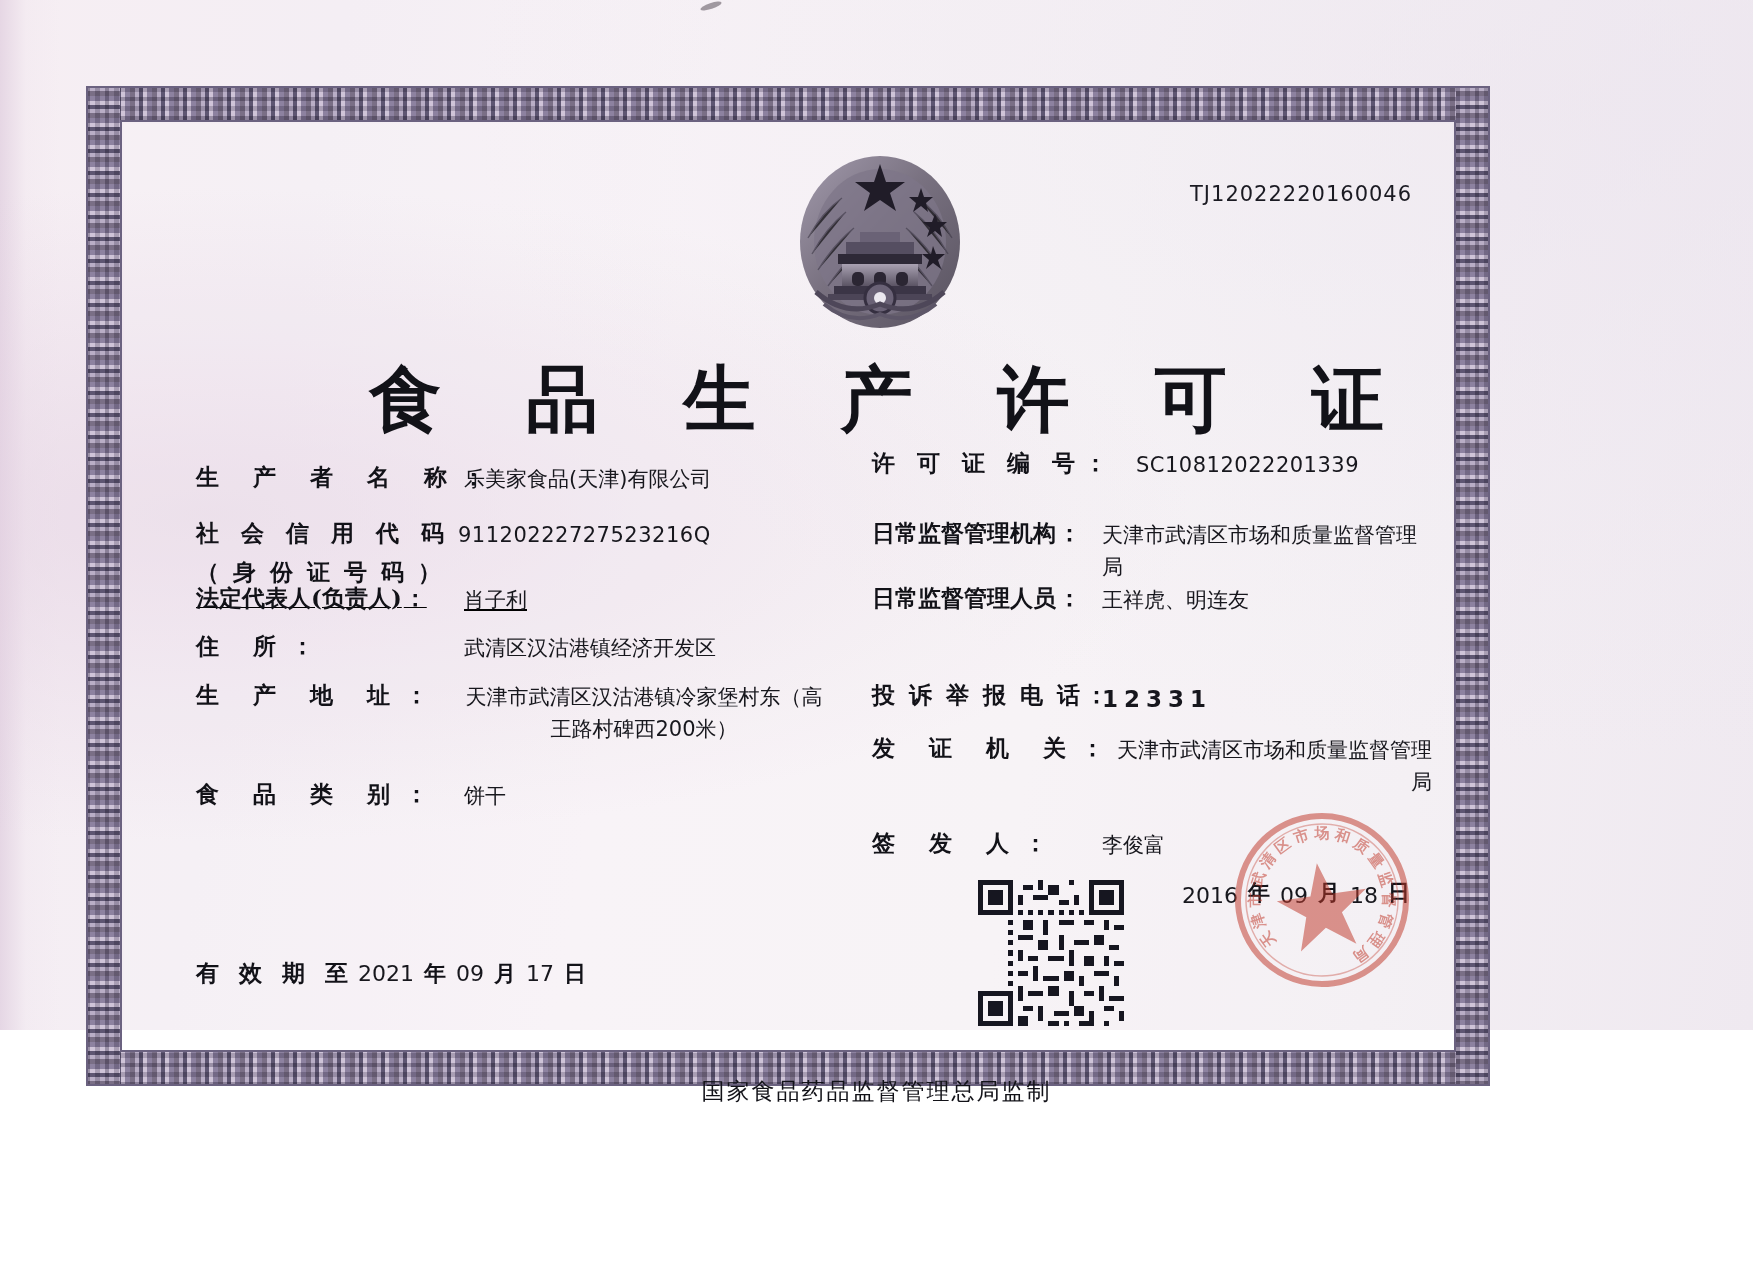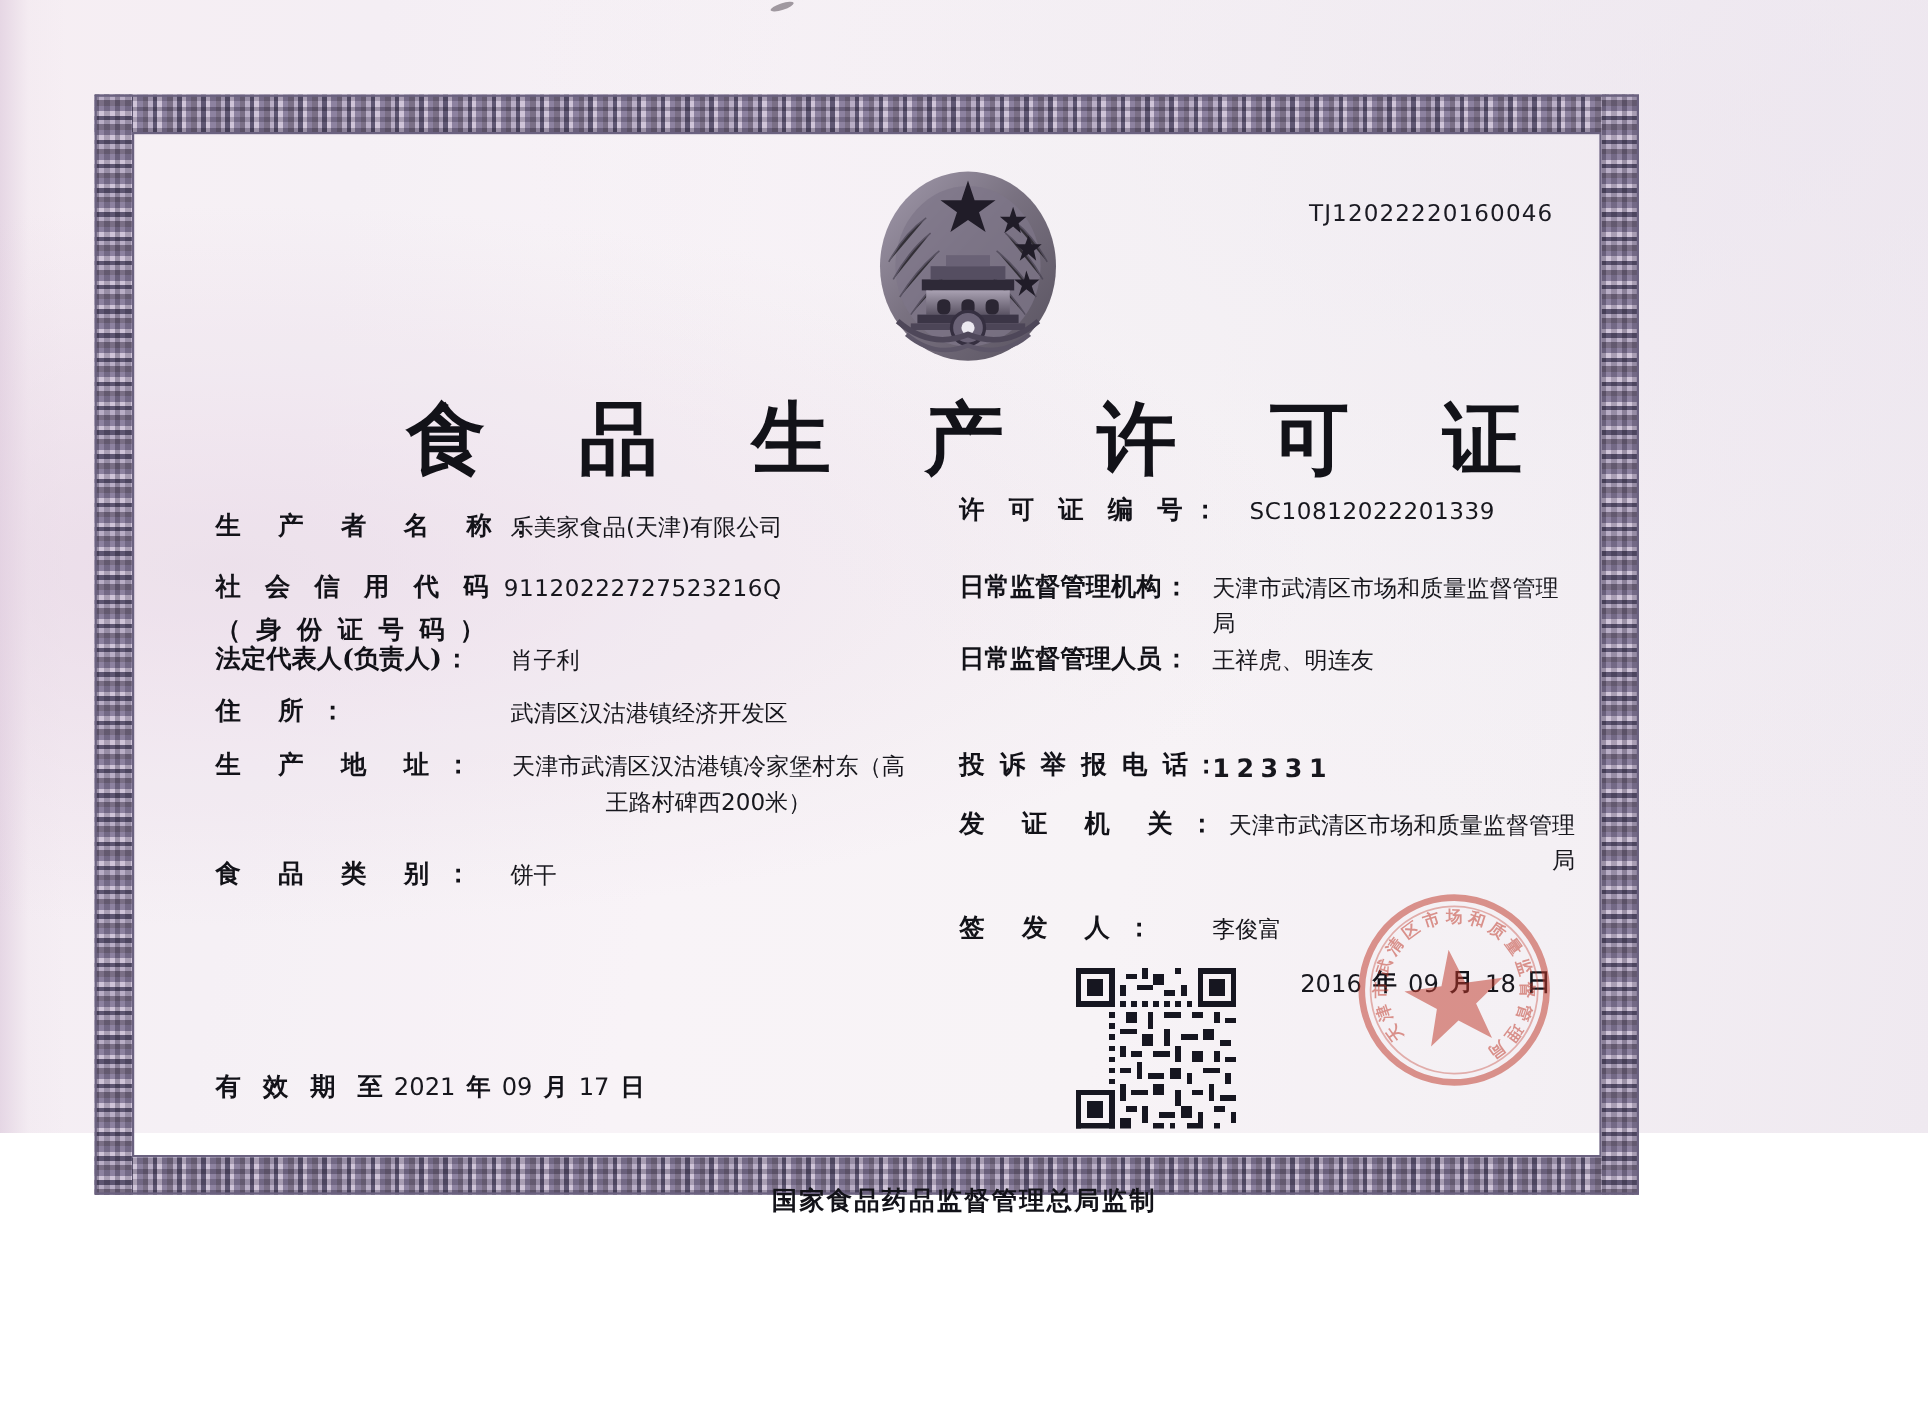--- a/index.html
+++ b/index.html
@@ -186,21 +186,21 @@
   .lbl-box-l { width: 268px; flex: none; }
   .lbl-box-r { width: 230px; flex: none; }
 
   
   #expiry {
     position: absolute;
     left: 196px; top: 958px;
     display: flex;
     align-items: baseline;
   }
-  #expiry .lbl { letter-spacing: 6px; margin-top: 14px; }
+  #expiry .lbl { letter-spacing: 6px; }
   .dateseg {
     font-family: "DejaVu Sans", "Liberation Sans", sans-serif;
     font-size: 22px;
     color: #17171d;
     margin: 0 4px;
   }
   .dateunit {
     font-family: "DejaVu Serif", "Liberation Serif", serif;
     font-weight: bold;
     font-size: 22px;
@@ -233,21 +233,21 @@
     pointer-events: none;
   }
 
   
   #footer {
     position: absolute;
     left: 0; top: 1076px;
     width: 1753px;
     text-align: center;
     font-family: "DejaVu Serif", "Liberation Serif", serif;
-    font-weight: bold;
+    font-weight: normal;
     font-size: 23px;
     letter-spacing: 2px;
     color: #121218;
   }
 </style>
 </head>
 <body>
 
 <div id="scan">
 
@@ -326,21 +326,21 @@
   </div>
 
   <div class="row" style="left:196px; top:518px;">
     <div class="lbl-box-l">
       <div><span class="lbl sp3">社 会 信 用 代 码</span></div>
       <div style="margin-top:8px;"><span class="lbl sp2">（ 身 份 证 号 码 ）</span></div>
     </div>
     <div class="val mono" style="margin-left:-6px;">91120222727523216Q</div>
   </div>
 
-  <div class="row" style="left:196px; top:583px;">
+  <div class="row" style="left:196px; top:583px;text-decoration:underline;">
     <div class="lbl-box-l"><span class="lbl sp0">法定代表人(负责人)</span><span class="lbl colon">：</span></div>
     <div class="val">肖子利</div>
   </div>
 
   <div class="row" style="left:196px; top:631px;">
     <div class="lbl-box-l"><span class="lbl sp4">住            所</span><span class="lbl colon">：</span></div>
     <div class="val">武清区汉沽港镇经济开发区</div>
   </div>
 
   <div class="row" style="left:196px; top:680px; width:640px;">

